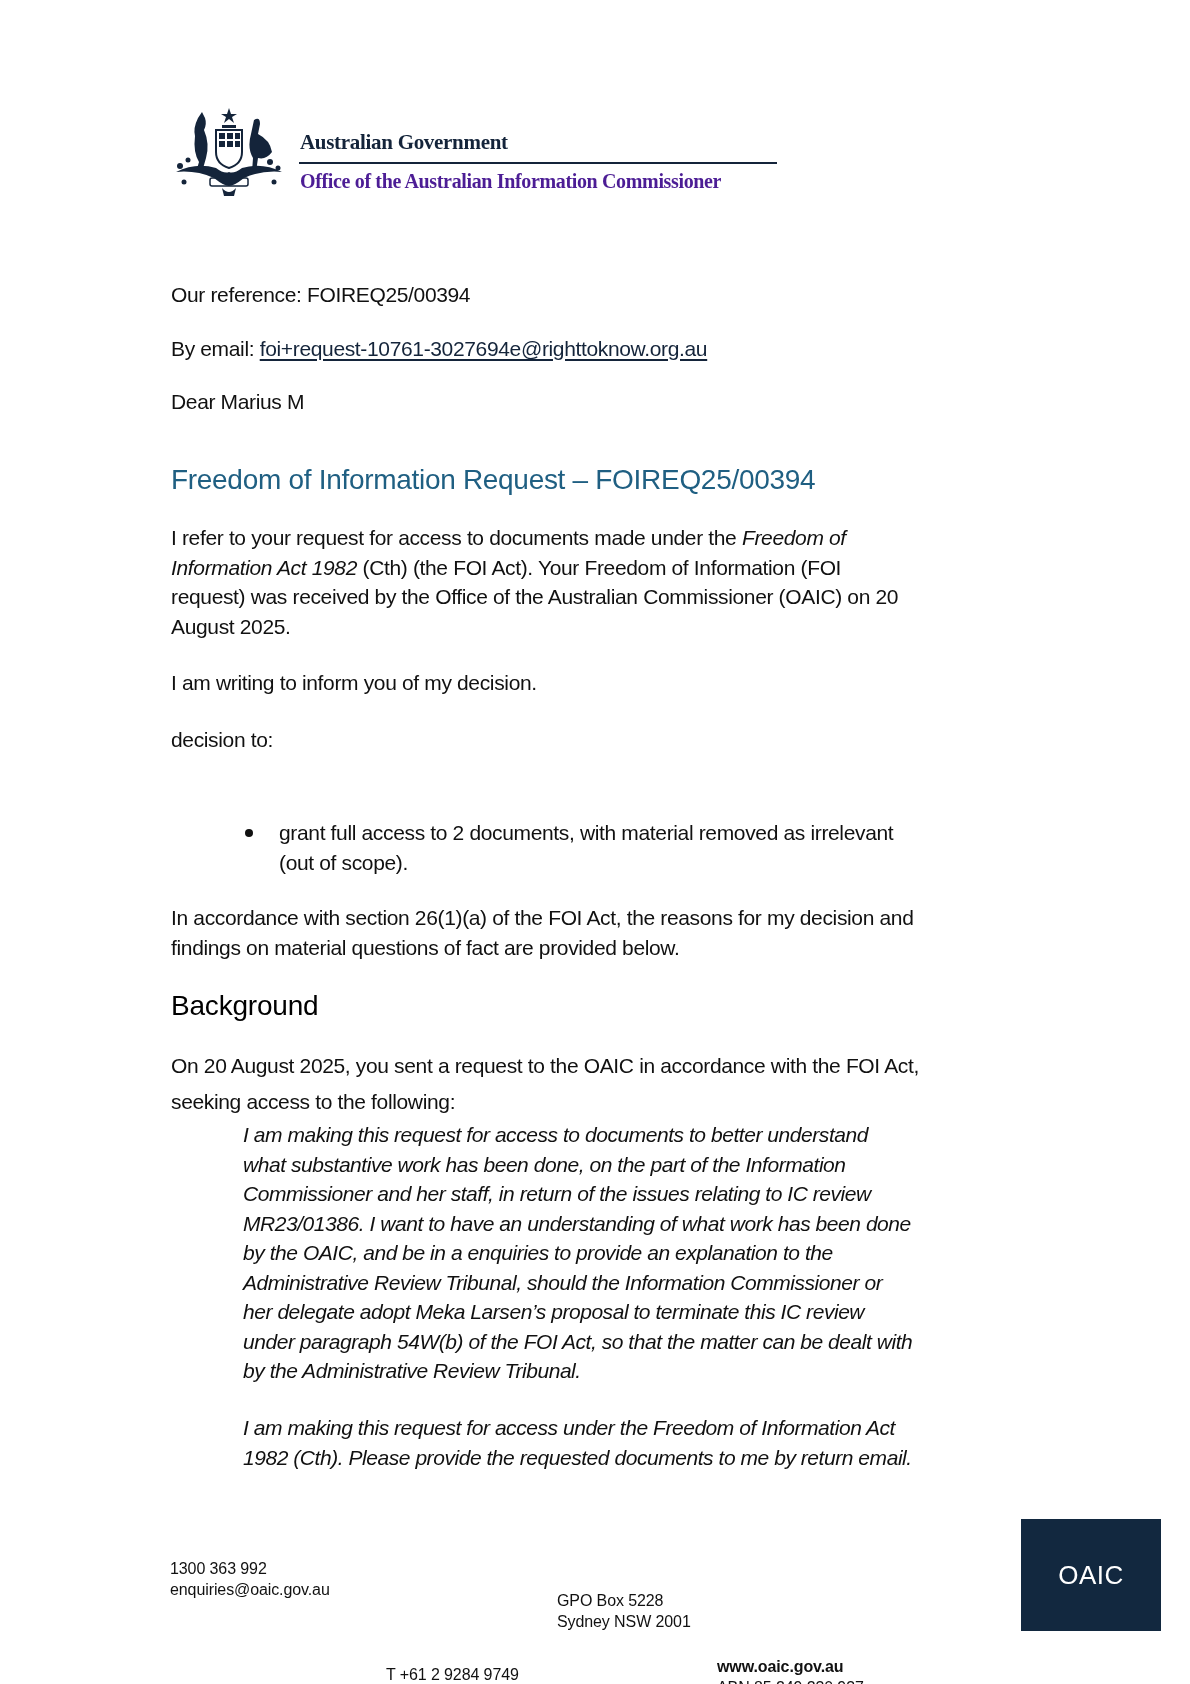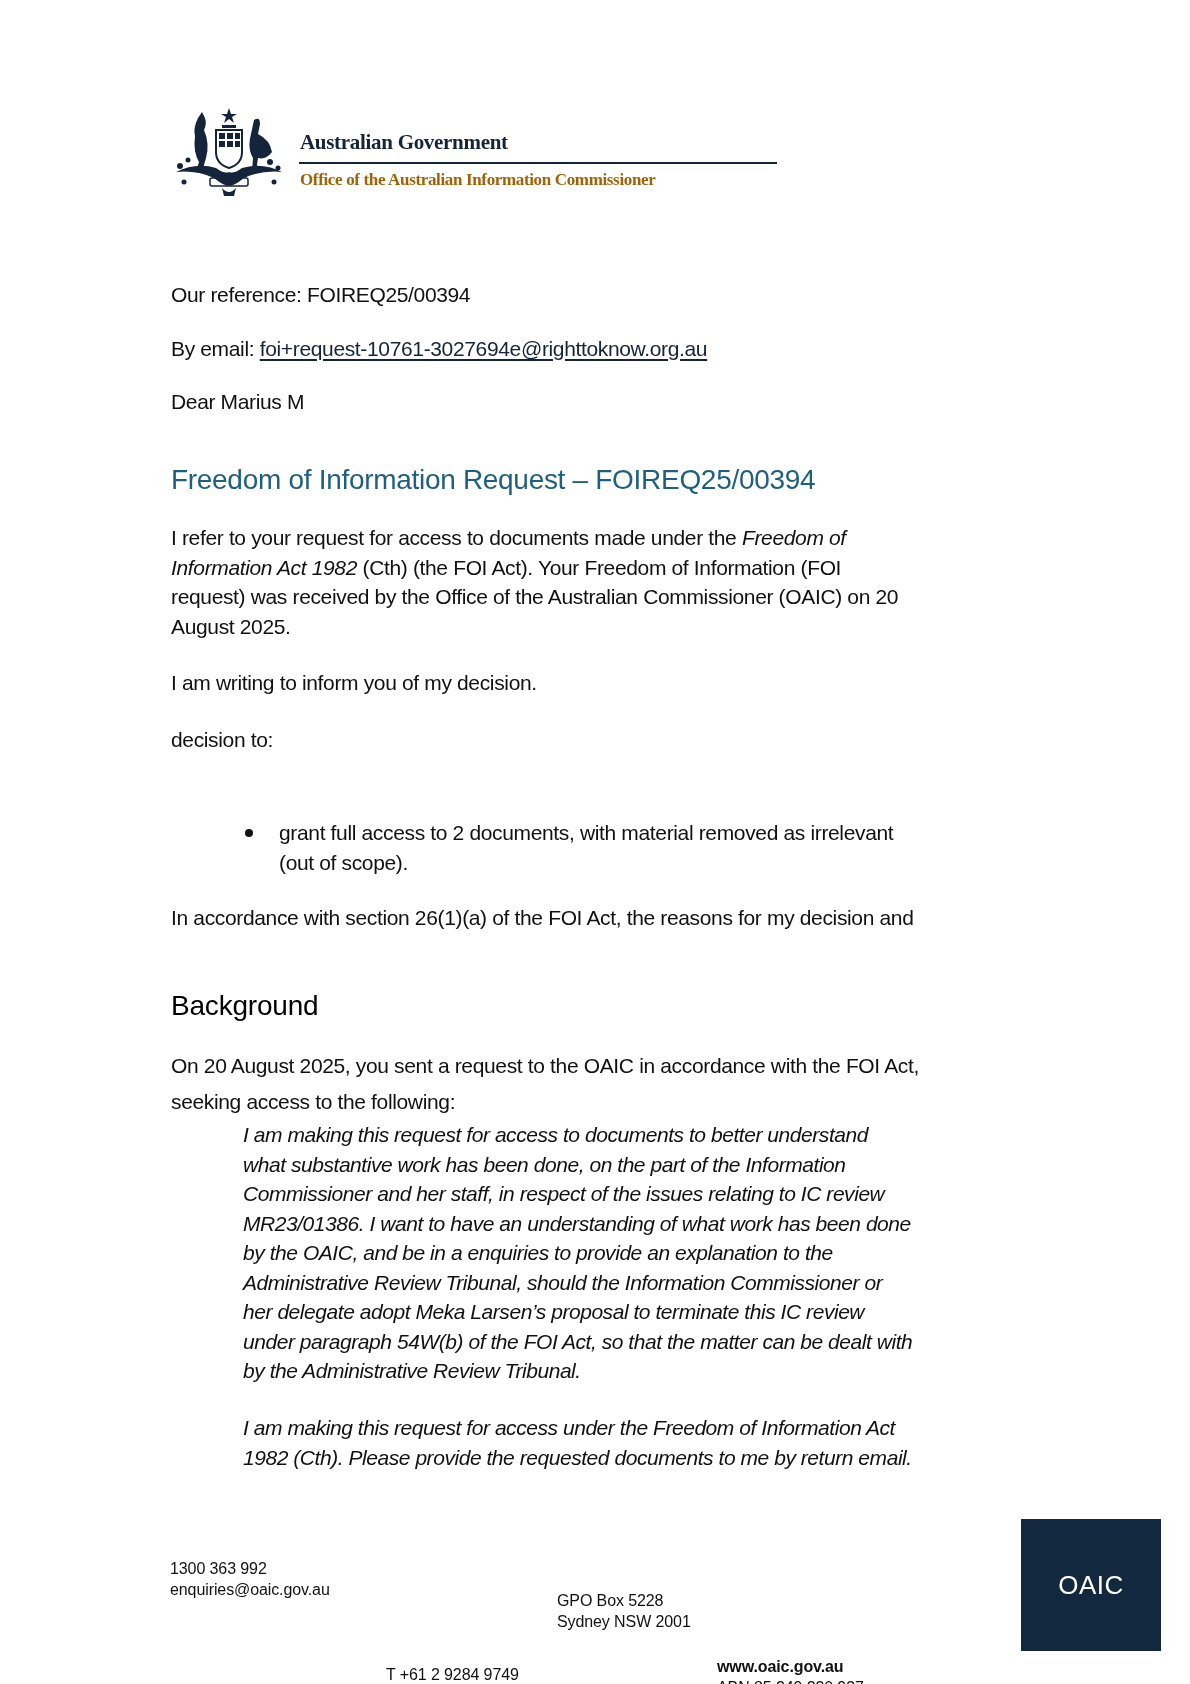--- a/index.html
+++ b/index.html
@@ -6,40 +6,40 @@
   body { width: 1190px; height: 1684px; position: relative; overflow: hidden;
          font-family: "Liberation Sans", sans-serif; color: #111111; }
   .abs { position: absolute; }
 
   
   .crest { left: 170px; top: 106px; width: 118px; height: 92px; }
   .lh-gov { left: 300px; top: 130px; font-family: "Liberation Serif", serif; font-weight: bold;
             font-size: 21px; color: #14243a; letter-spacing: -0.3px; white-space: nowrap; }
   .lh-rule { left: 299px; top: 162px; width: 478px; height: 2px; background: #14243a; }
   .lh-office { left: 300px; top: 170px; font-family: "Liberation Serif", serif; font-weight: bold;
-               font-size: 17px; color: #a16207; letter-spacing: -0.35px; white-space: nowrap; }
+               font-size: 20px; color: #4c1d95; letter-spacing: -0.35px; white-space: nowrap; }
 
   
   .txt { left: 171px; font-size: 21px; line-height: 29.5px; color: #111111;
          letter-spacing: -0.35px; white-space: nowrap; }
   .txt i { font-style: italic; }
   .email-link { color: #14243a; text-decoration: underline; text-decoration-thickness: 1.5px; text-underline-offset: 3px; }
 
   .h-main { left: 171px; top: 464px; font-size: 28px; color: #1f5f82; letter-spacing: -0.3px; white-space: nowrap; }
   .h-bg { left: 171px; top: 990px; font-size: 28px; color: #000000; letter-spacing: -0.2px; white-space: nowrap; }
 
   .bullet-dot { left: 245px; top: 829px; width: 8px; height: 8px; border-radius: 50%; background: #111; }
   .bullet-text { left: 279px; top: 818px; font-size: 21px; line-height: 29.5px; letter-spacing: -0.35px; white-space: nowrap; }
 
   .quote { left: 243px; font-size: 21px; line-height: 29.5px; font-style: italic; letter-spacing: -0.45px; white-space: nowrap; }
 
   
   .foot { font-size: 16px; line-height: 21px; color: #111; letter-spacing: -0.1px; white-space: nowrap; }
   .foot b { font-weight: bold; }
-  .oaic-box { left: 1021px; top: 1519px; width: 140px; height: 132px; background: #12283f;
+  .oaic-box { left: 1021px; top: 1519px; width: 140px; height: 112px; background: #12283f;
               display: flex; align-items: center; justify-content: center; }
   .oaic-box span { color: #ffffff; font-size: 26px; letter-spacing: 0.5px; }
 </style>
 </head>
 <body>
 
 <div class="abs crest">
   <svg width="118" height="92" viewBox="0 0 118 92">
     <g fill="#14243a">
 
@@ -100,33 +100,34 @@
 </div>
 
 <div class="abs bullet-dot"></div>
 <div class="abs bullet-text">
   <div>grant full access to 2 documents, with material removed as irrelevant</div>
   <div>(out of scope).</div>
 </div>
 
 <div class="abs txt" style="top:903px;">
   <div>In accordance with section 26(1)(a) of the FOI Act, the reasons for my decision and</div>
+  <div>findings on material questions of fact are provided below.</div>
 </div>
 
 <div class="abs h-bg">Background</div>
 
 <div class="abs txt" style="top:1048px; line-height:36px;">
   <div>On 20 August 2025, you sent a request to the OAIC in accordance with the FOI Act,</div>
   <div>seeking access to the following:</div>
 </div>
 
 <div class="abs quote" style="top:1120px;">
   <div>I am making this request for access to documents to better understand</div>
   <div>what substantive work has been done, on the part of the Information</div>
-  <div>Commissioner and her staff, in respect of the issues relating to IC review</div>
+  <div>Commissioner and her staff, in return of the issues relating to IC review</div>
   <div>MR23/01386. I want to have an understanding of what work has been done</div>
   <div>by the OAIC, and be in a enquiries to provide an explanation to the</div>
   <div>Administrative Review Tribunal, should the Information Commissioner or</div>
   <div>her delegate adopt Meka Larsen’s proposal to terminate this IC review</div>
   <div>under paragraph 54W(b) of the FOI Act, so that the matter can be dealt with</div>
   <div>by the Administrative Review Tribunal.</div>
 </div>
 <div class="abs quote" style="top:1413px;">
   <div>I am making this request for access under the Freedom of Information Act</div>
   <div>1982 (Cth). Please provide the requested documents to me by return email.</div>

